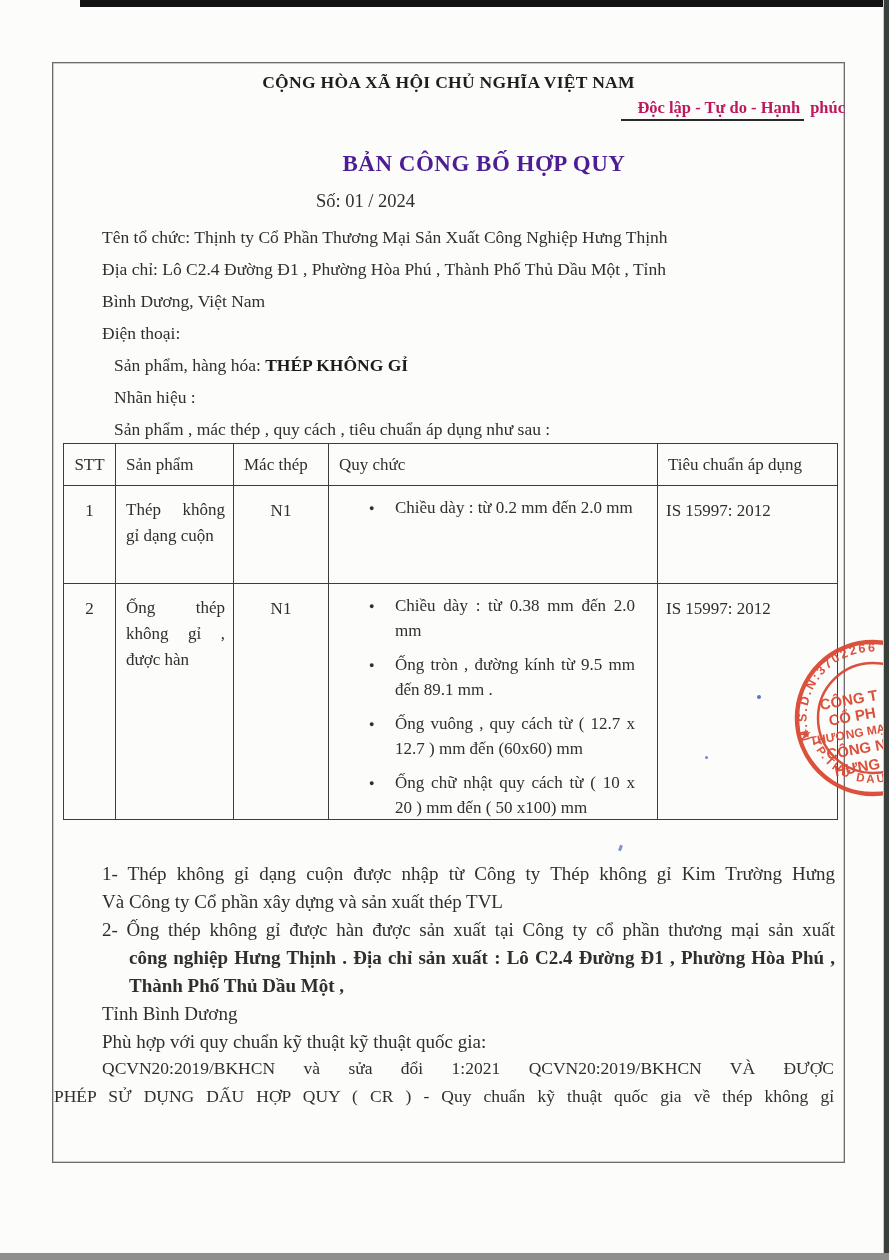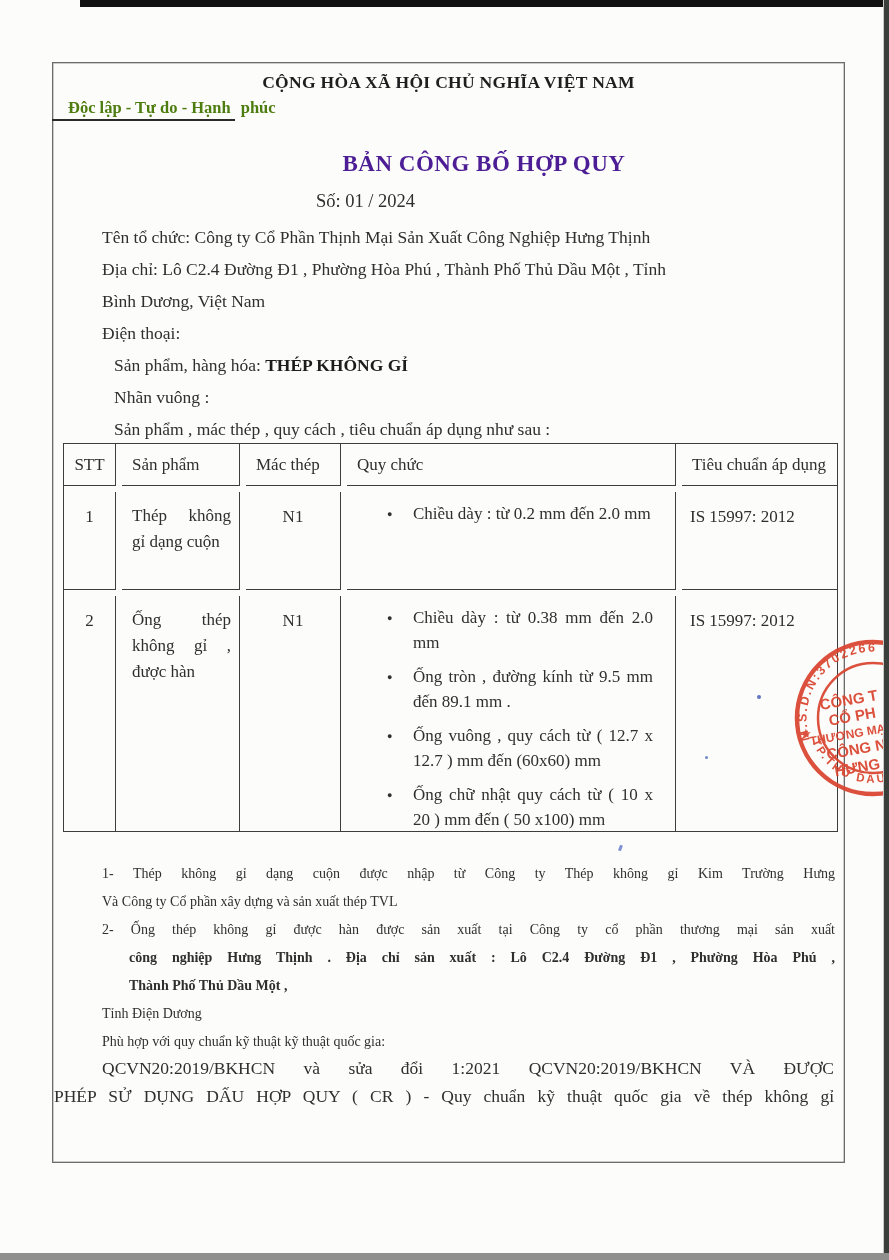--- a/index.html
+++ b/index.html
@@ -14,54 +14,54 @@
   .edge-right  { left:883px; top:0; width:6px; height:1260px; background:#3a3f3b; border-left:1px solid #c9c9c7; }
   .edge-bottom { left:0; top:1253px; width:889px; height:7px; background:#8f8f8d; }
 
   .doc-box { position:absolute; left:52px; top:62px; width:791px; height:1099px;
              border:1px solid #6c6c6c; box-shadow:0 0 0 0.5px #9a9a9a inset; }
 
   .abs { position:absolute; }
 
   .nat-title { left:52px; top:72px; width:793px; text-align:center;
                font-size:17.5px; font-weight:bold; color:#1e1e1e; letter-spacing:.3px; }
-  .motto { left:52px; top:98px; width:793px; text-align:left;
-           font-size:16.5px; font-weight:bold; color:#4d7c0f; }
+  .motto { left:52px; top:98px; width:793px; text-align:right;
+           font-size:16.5px; font-weight:bold; color:#be185d; }
   .motto-u { border-bottom:2px solid #2a2a2a; padding:0 4px 2px 16px; }
   .motto-t { margin-left:6px; }
   .doc-title { left:52px; top:151px; width:864px; text-align:center;
                font-size:23px; font-weight:bold; color:#4c1d95; letter-spacing:.5px; }
   .doc-number { left:52px; top:191px; width:627px; text-align:center; font-size:18.5px; }
 
   .info { left:102px; top:221px; width:740px; font-size:17.5px; line-height:32px; }
   .info .pad2 { padding-left:12px; }
   .info b { color:#1c1c1c; }
 
   
   .tbl { position:absolute; left:63px; top:443px; width:773px;
          display:grid; grid-template-columns:52px 118px 95px 329px 1fr;
          grid-template-rows:42px 98px 235px;
-         border:1.6px solid #3d3d3d; font-size:17px;gap:6px; }
+         border:1.6px solid #3d3d3d; font-size:17px; }
   .cell { border-right:1.5px solid #3d3d3d; border-bottom:1.5px solid #3d3d3d;
           box-sizing:border-box; line-height:26px; }
   .cell:nth-child(5n) { border-right:none; }
   .cell.lastrow { border-bottom:none; }
   .hc { display:flex; align-items:center; padding-left:10px; }
   .hc.ctr { justify-content:center; padding-left:0; }
   .c-stt { text-align:center; padding-top:12px; }
   .c-sp  { padding:11px 8px 0 10px; text-align:justify; }
   .c-mt  { text-align:center; padding-top:12px; }
   .c-qc  { padding:9px 10px 0 0; }
   .c-tc  { padding:12px 4px 0 8px;font-family:Liberation Serif, serif; }
   .spec  { position:relative; margin:0 0 9px 0; padding-left:66px; padding-right:12px;
            text-align:justify; line-height:25px; }
   .spec::before { content:"●"; position:absolute; left:40px; top:1px; font-size:9px; color:#2f2f2f; }
 
   
-  .notes { left:102px; top:860px; width:733px; font-size:14px; line-height:28px; }
+  .notes { left:102px; top:860px; width:733px; font-size:19px; line-height:28px; }
   .indent2 { padding-left:27px;font-weight:bold; }
   .stretch { text-align:justify; text-align-last:justify; }
   .conform { left:54px; top:1054px; width:780px; font-size:17.5px; line-height:28px; }
   .conform .first { padding-left:48px; }
 
   
   .stamp { position:absolute; left:793px; top:639px; width:170px; height:170px; z-index:4; opacity:.93; }
   .stamp text { font-family:"Liberation Sans","DejaVu Sans",sans-serif; font-weight:bold; }
 
   .speck { position:absolute; z-index:3; }
@@ -81,26 +81,26 @@
   <div class="doc-box"></div>
 
   <div class="abs nat-title">CỘNG HÒA XÃ HỘI CHỦ NGHĨA VIỆT NAM</div>
 
   <div class="abs motto"><span class="motto-u">Độc lập - Tự do - Hạnh</span><span class="motto-t">phúc</span></div>
 
   <div class="abs doc-title">BẢN CÔNG BỐ HỢP QUY</div>
   <div class="abs doc-number">Số: 01 / 2024</div>
 
   <div class="abs info">
-    <div class="line">Tên tổ chức: Công ty Cổ Phần Thịnh Mại Sản Xuất Công Nghiệp Hưng Thịnh</div>
+    <div class="line">Tên tổ chức: Thịnh ty Cổ Phần Thương Mại Sản Xuất Công Nghiệp Hưng Thịnh</div>
     <div class="line">Địa chỉ: Lô C2.4 Đường Đ1 , Phường Hòa Phú , Thành Phố Thủ Dầu Một , Tỉnh</div>
     <div class="line">Bình Dương, Việt Nam</div>
     <div class="line">Điện thoại:</div>
     <div class="line pad2"><span>Sản phẩm, hàng hóa: </span><b>THÉP KHÔNG GỈ</b></div>
-    <div class="line pad2">Nhãn vuông :</div>
+    <div class="line pad2">Nhãn hiệu :</div>
     <div class="line pad2">Sản phẩm , mác thép , quy cách , tiêu chuẩn áp dụng như sau :</div>
   </div>
 
   <div class="tbl">
     <div class="cell hc ctr">STT</div>
     <div class="cell hc">Sản phẩm</div>
     <div class="cell hc">Mác thép</div>
     <div class="cell hc">Quy chức</div>
     <div class="cell hc">Tiêu chuẩn áp dụng</div>
 
@@ -123,21 +123,21 @@
     </div>
     <div class="cell c-tc lastrow">IS 15997: 2012</div>
   </div>
 
   <div class="abs notes">
     <div class="line stretch">1- Thép không gỉ dạng cuộn được nhập từ Công ty Thép không gỉ Kim Trường Hưng</div>
     <div class="line">Và Công ty Cổ phần xây dựng và sản xuất thép TVL</div>
     <div class="line stretch">2- Ống thép không gỉ được hàn được sản xuất tại Công ty cổ phần thương mại sản xuất</div>
     <div class="line indent2 stretch">công nghiệp Hưng Thịnh . Địa chỉ sản xuất : Lô C2.4 Đường Đ1 , Phường Hòa Phú ,</div>
     <div class="line indent2">Thành Phố Thủ Dầu Một ,</div>
-    <div class="line">Tỉnh Điện Dương</div>
+    <div class="line">Tỉnh Bình Dương</div>
     <div class="line">Phù hợp với quy chuẩn kỹ thuật kỹ thuật quốc gia:</div>
   </div>
 
   <div class="abs conform">
     <div class="line first stretch">QCVN20:2019/BKHCN và sửa đổi 1:2021 QCVN20:2019/BKHCN VÀ ĐƯỢC</div>
     <div class="line stretch">PHÉP SỬ DỤNG DẤU HỢP QUY ( CR ) - Quy chuẩn kỹ thuật quốc gia về thép không gỉ</div>
   </div>
 
   <svg class="stamp" viewBox="0 0 170 170">
     <circle cx="80" cy="79" r="76" fill="none" stroke="#d9452f" stroke-width="4.5"></circle>

